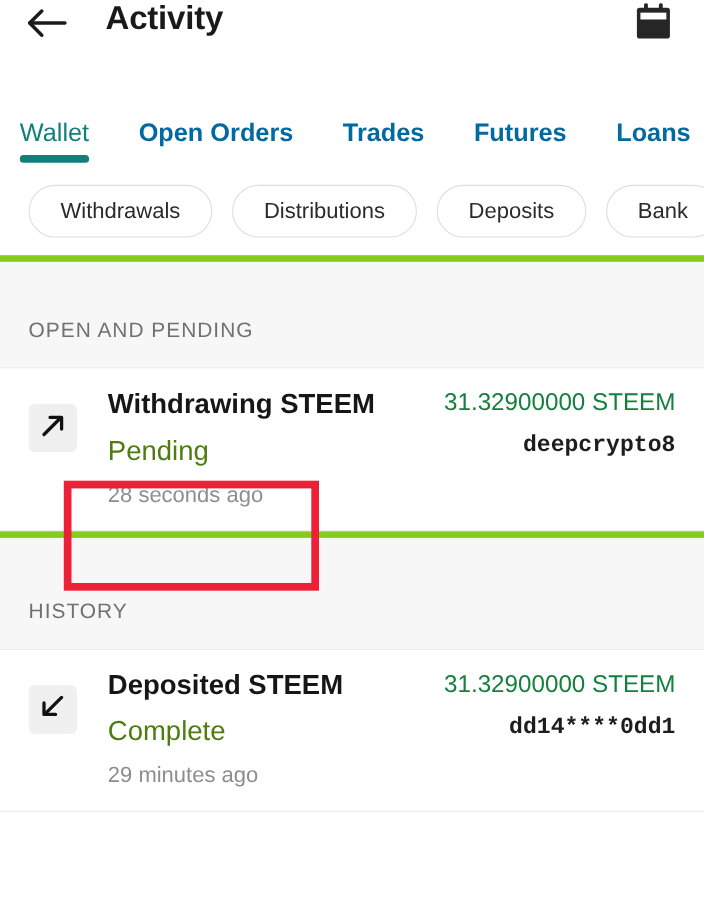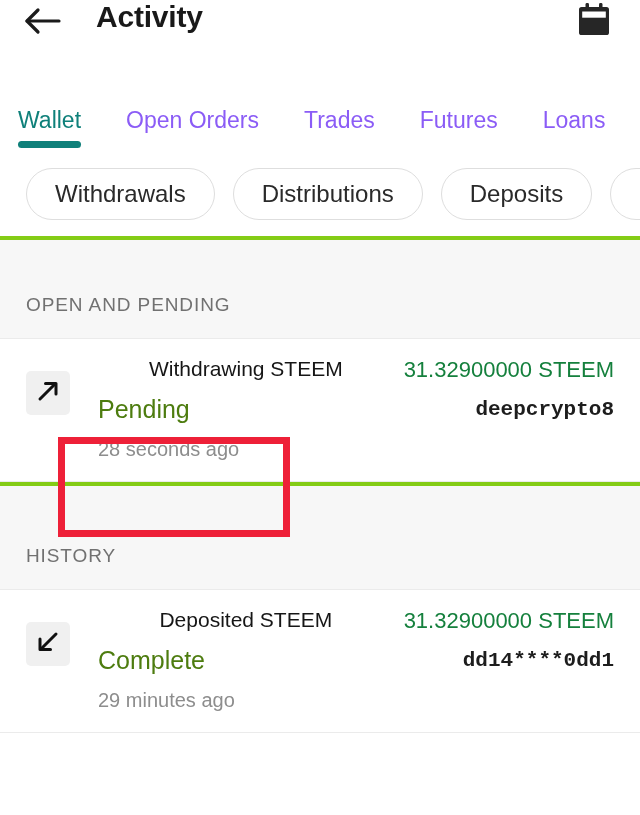--- a/index.html
+++ b/index.html
@@ -56,26 +56,27 @@
     align-items: flex-end;
     padding: 0 0 0 18px;
     height: 78px;
     box-sizing: border-box;
     background: #ffffff;
     overflow: hidden;
     white-space: nowrap;
   }
   .tab {
     font-size: 23px;
-    color: #8b5cf6;
+    color: #0369a1;
     padding: 0 0 22px 0;
     margin-right: 45px;
     position: relative;
     cursor: pointer;
     flex: 0 0 auto;
+    font-weight: bold;
   }
   .tab.active {
     color: #0f807a;
     font-weight: normal;
     margin-top: 44px;
   }
   .tab.active::after {
     content: "";
     position: absolute;
     left: 0;
@@ -93,32 +94,32 @@
     padding: 12px 0 16px 26px;
     gap: 18px;
     background: #ffffff;
     overflow: hidden;
     white-space: nowrap;
   }
   .chip {
     border: 1.6px solid #dedede;
     border-radius: 28px;
     padding: 13px 28px;
-    font-size: 24px;
+    font-size: 20px;
     color: #2a2a2a;
     background: #fff;
     cursor: pointer;
     flex: 0 0 auto;
     line-height: 1;
   }
 
   
   .section-head {
     background: #f7f7f7;
-    border-top: 4px solid #84cc16;
+    border-top: 6px solid #84cc16;
     border-bottom: 1px solid #ebebeb;
     height: 103px;
     box-sizing: border-box;
     display: flex;
     align-items: flex-end;
     padding: 0 0 22px 26px;
   }
   .section-head-label {
     font-size: 19px;
     letter-spacing: 0.9px;
@@ -147,26 +148,25 @@
     align-items: center;
     justify-content: center;
     margin-top: 14px;
   }
   .tx-mid {
     flex: 1;
     padding-left: 28px;
     min-width: 0;
   }
   .tx-title {
-    font-size: 21px;
-    font-weight: normal;
+    font-size: 25px;
+    font-weight: bold;
     color: #161616;
     line-height: 1.15;
     margin-bottom: 14px;
-    text-align: center;
   }
   .tx-status {
     font-size: 25px;
     color: #4d7c0f;
     line-height: 1.15;
     margin-bottom: 14px;
   }
   .tx-time {
     font-size: 20px;
     color: #8d8d8d;

